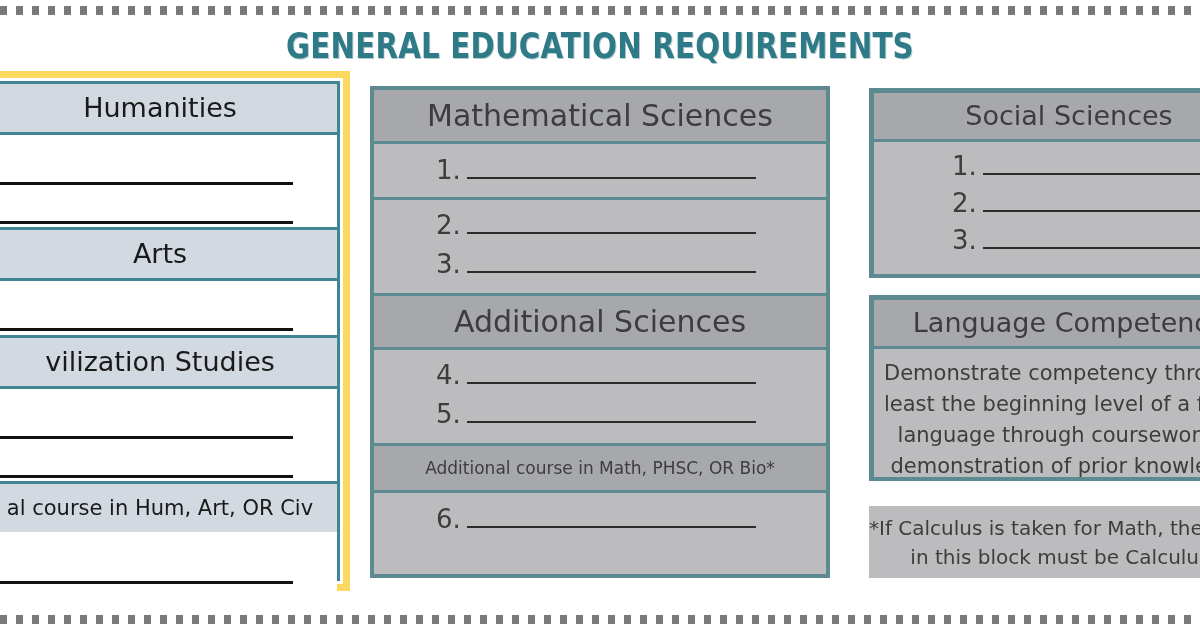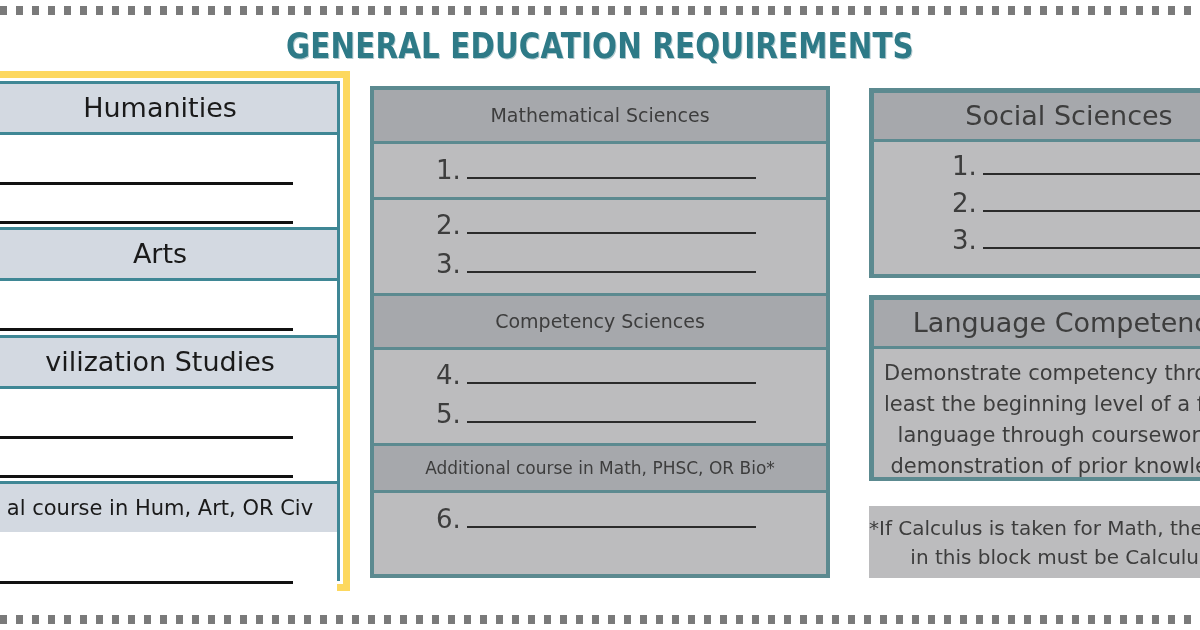--- a/index.html
+++ b/index.html
@@ -57,21 +57,21 @@
   }
 
   
   .mid-tbl{
     position:absolute;left:370px;top:86px;width:460px;height:492px;
     box-sizing:border-box;border:4px solid #5c8a90;background:#bcbcbe;
   }
   .mrow{box-sizing:border-box;width:100%;position:relative;overflow:hidden;}
   .mhead{
     background:#a6a8ac;border-bottom:3px solid #5c8a90;
-    text-align:center;color:#3d3d3d;font-size:19px;line-height:100%;
+    text-align:center;color:#3d3d3d;font-size:30px;line-height:100%;
     display:flex;align-items:center;justify-content:center;
     white-space:nowrap;
   }
   .mhead.small{font-size:17px;}
   .mbody{
     background:#bcbcbe;border-bottom:3px solid #5c8a90;position:relative;
   }
   .mrow:last-child .mbody{border-bottom:none;}
   .num-line{position:absolute;display:flex;align-items:flex-end;}
   .num{color:#3d3d3d;font-size:26px;line-height:26px;margin-right:6px;}
@@ -169,21 +169,21 @@
         <span class="rule" style="width:290px"></span>
       </div>
       <div class="num-line" style="left:62px;top:51px;width:320px;">
         <span class="num">3.</span>
         <span class="rule" style="width:290px"></span>
       </div>
     </div>
   </div>
 
   <div class="mrow">
-    <div class="mhead" style="height:51px">Competency Sciences</div>
+    <div class="mhead" style="height:51px">Additional Sciences</div>
     <div class="mbody" style="height:93px">
       <div class="num-line" style="left:62px;top:12px;width:320px;">
         <span class="num">4.</span>
         <span class="rule" style="width:290px"></span>
       </div>
       <div class="num-line" style="left:62px;top:51px;width:320px;">
         <span class="num">5.</span>
         <span class="rule" style="width:290px"></span>
       </div>
     </div>

